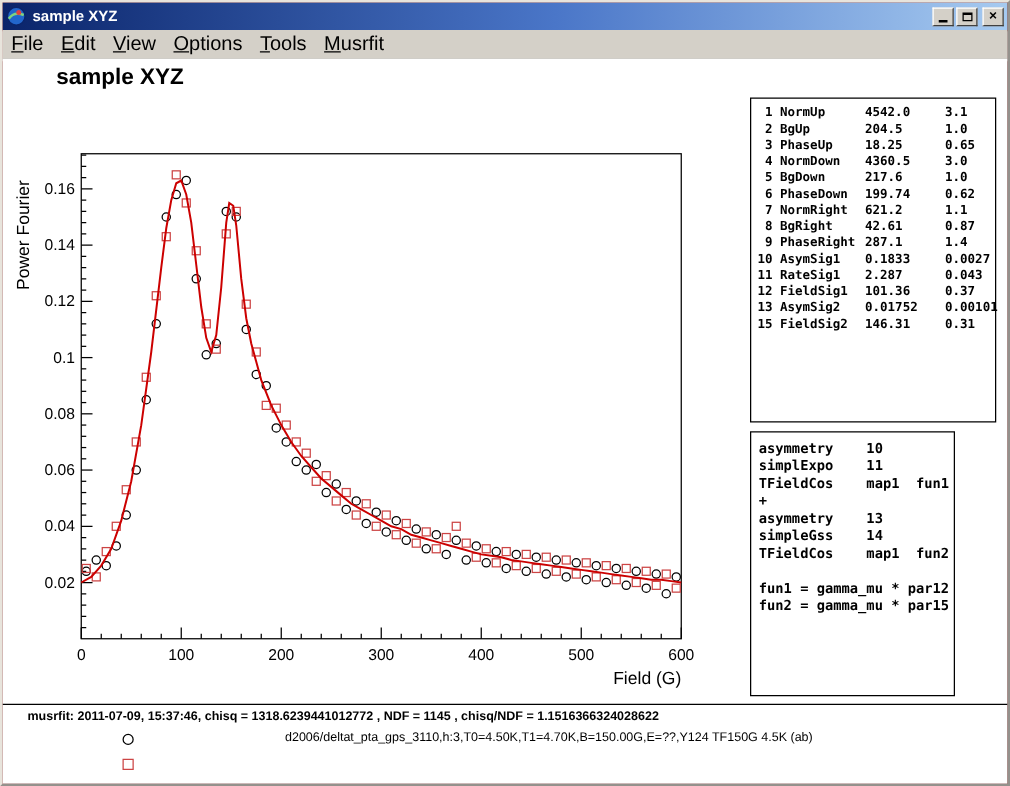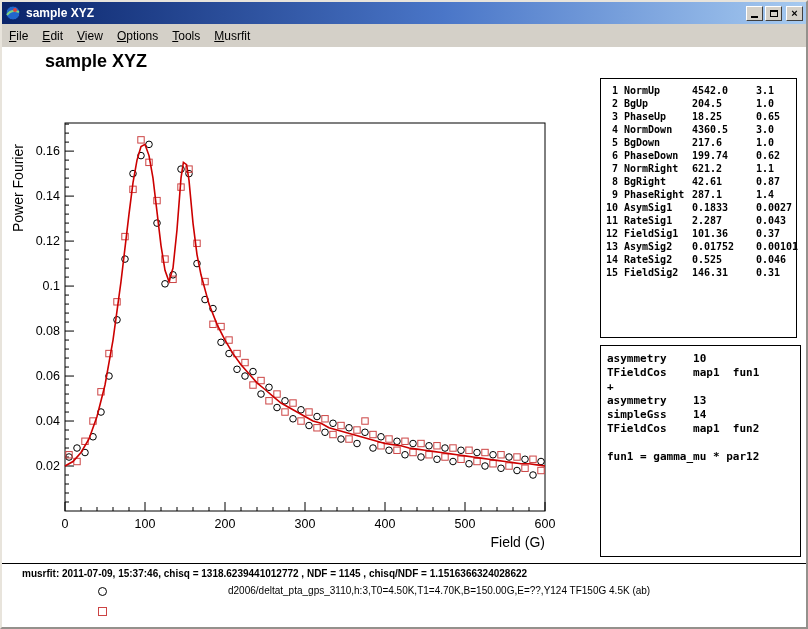--- a/index.html
+++ b/index.html
@@ -10,36 +10,36 @@
   .titlebar{position:absolute;left:2px;top:2px;right:2px;height:22px;background:linear-gradient(to right,#0a246a,#4a76c8 55%,#a6caf0);display:flex;align-items:center;padding:0 3px;box-sizing:border-box;}
   .appicon{width:16px;height:16px;margin-right:5px;flex:0 0 auto;}
   .wtitle{color:#fff;font-weight:bold;font-size:12px;flex:1 1 auto;white-space:nowrap;}
   .tbtns{display:flex;gap:2px;align-items:center;}
   .tbtn{width:17px;height:15px;background:#d4d0c8;border:1px solid;border-color:#ffffff #404040 #404040 #ffffff;display:flex;align-items:center;justify-content:center;box-sizing:border-box;cursor:default;}
   .tbtn.close{margin-left:2px;}
   .glyph-min{width:7px;height:2px;background:#000;margin-top:7px;}
   .glyph-max{width:8px;height:7px;border:1px solid #000;border-top:2px solid #000;box-sizing:border-box;}
   .glyph-x{font:bold 11px "Liberation Sans",sans-serif;line-height:11px;color:#000;}
   
-  .menubar{position:absolute;left:2px;top:24px;right:2px;height:23px;background:#d4d0c8;border-bottom:1px solid #808080;box-shadow:0 1px 0 #ffffff;display:flex;align-items:center;font-size:12px;}
+  .menubar{position:absolute;left:2px;top:24px;right:2px;height:23px;background:#d4d0c8;border-bottom:1px solid #808080;box-shadow:0 1px 0 #ffffff;display:flex;align-items:center;font-size:16px;}
   .menu-item{padding:0 7px;line-height:22px;color:#000;cursor:default;}
   .menu-item u{text-decoration:underline;}
   .mleft{display:flex;flex:1 1 auto;}
   .mright{display:flex;margin-right:4px;margin-top:41px;}
   
   .canvas{position:absolute;left:2px;top:47px;width:804px;height:580px;background:#fff;}
   .ptitle{position:absolute;left:43px;top:4px;font-weight:bold;font-size:18px;color:#000;}
   .plotsvg{position:absolute;left:6px;top:3px;}
   .ticklbl{font:12.5px "Liberation Sans",sans-serif;fill:#000;}
   .axtitle{font:14px "Liberation Sans",sans-serif;fill:#000;}
   
   .pbox{position:absolute;left:598px;top:31px;width:197px;height:260px;border:1px solid #000;box-sizing:border-box;background:#fff;padding:5px 0 0 3px;}
   .prow{display:grid;grid-template-columns:14px 62px 58px auto;column-gap:6px;font:bold 10px "DejaVu Sans Mono",monospace;line-height:13px;color:#000;}
   .prow span:first-child{text-align:right;}
-  .tbox{position:absolute;left:598px;top:298px;width:201px;height:212px;border:1px solid #000;box-sizing:border-box;background:#fff;padding:6px 0 0 6px;}
+  .tbox{position:absolute;left:598px;top:298px;width:164px;height:212px;border:1px solid #000;box-sizing:border-box;background:#fff;padding:6px 0 0 6px;}
   .tline{font:bold 11px "DejaVu Sans Mono",monospace;line-height:14px;min-height:14px;white-space:pre;color:#000;}
   
   .sep{position:absolute;left:0;top:516px;width:804px;height:1px;background:#000;}
   .status{position:absolute;left:20px;top:521px;font:bold 10px "Liberation Sans",sans-serif;color:#000;white-space:pre;}
   .legend{position:absolute;left:0;top:536px;width:804px;}
   .lrow{position:absolute;left:0;height:16px;width:804px;}
   .lmark{position:absolute;left:96px;top:4px;}
   .lmark-circle{width:7px;height:7px;border:1.2px solid #000;border-radius:50%;}
   .lmark-square{width:7px;height:7px;border:1.2px solid #c44;}
   .llabel{position:absolute;left:226px;top:2px;font:10px "Liberation Sans",sans-serif;color:#000;white-space:pre;text-align:right;}
@@ -377,43 +377,39 @@
             <span>101.36</span>
             <span>0.37</span>
           </div>
           <div class="prow">
             <span>13</span>
             <span>AsymSig2</span>
             <span>0.01752</span>
             <span>0.00101</span>
           </div>
           <div class="prow">
-            <span>14</span>
-            <span>RateSig2</span>
-            <span>0.525</span>
-            <span>0.046</span>
-          </div>
-          <div class="prow">
             <span>15</span>
             <span>FieldSig2</span>
             <span>146.31</span>
             <span>0.31</span>
           </div>
         </div>
     </div>
 
     <div class="tbox">
         <div class="tline">asymmetry    10</div>
+        <div class="tline">simplExpo    11</div>
         <div class="tline">TFieldCos    map1  fun1</div>
         <div class="tline">+</div>
         <div class="tline">asymmetry    13</div>
         <div class="tline">simpleGss    14</div>
         <div class="tline">TFieldCos    map1  fun2</div>
         <div class="tline"></div>
         <div class="tline">fun1 = gamma_mu * par12</div>
+        <div class="tline">fun2 = gamma_mu * par15</div>
       </div>
 
     <div class="sep"></div>
     <div class="status">musrfit: 2011-07-09, 15:37:46, chisq = 1318.6239441012772 , NDF = 1145 , chisq/NDF = 1.1516366324028622</div>
     <div class="legend">
         <div class="lrow" style="top: 0px;">
           <span class="lmark lmark-circle"></span>
           <span class="llabel">d2006/deltat_pta_gps_3110,h:3,T0=4.50K,T1=4.70K,B=150.00G,E=??,Y124 TF150G 4.5K (ab)</span>
         </div>
         <div class="lrow" style="top: 20px;">

